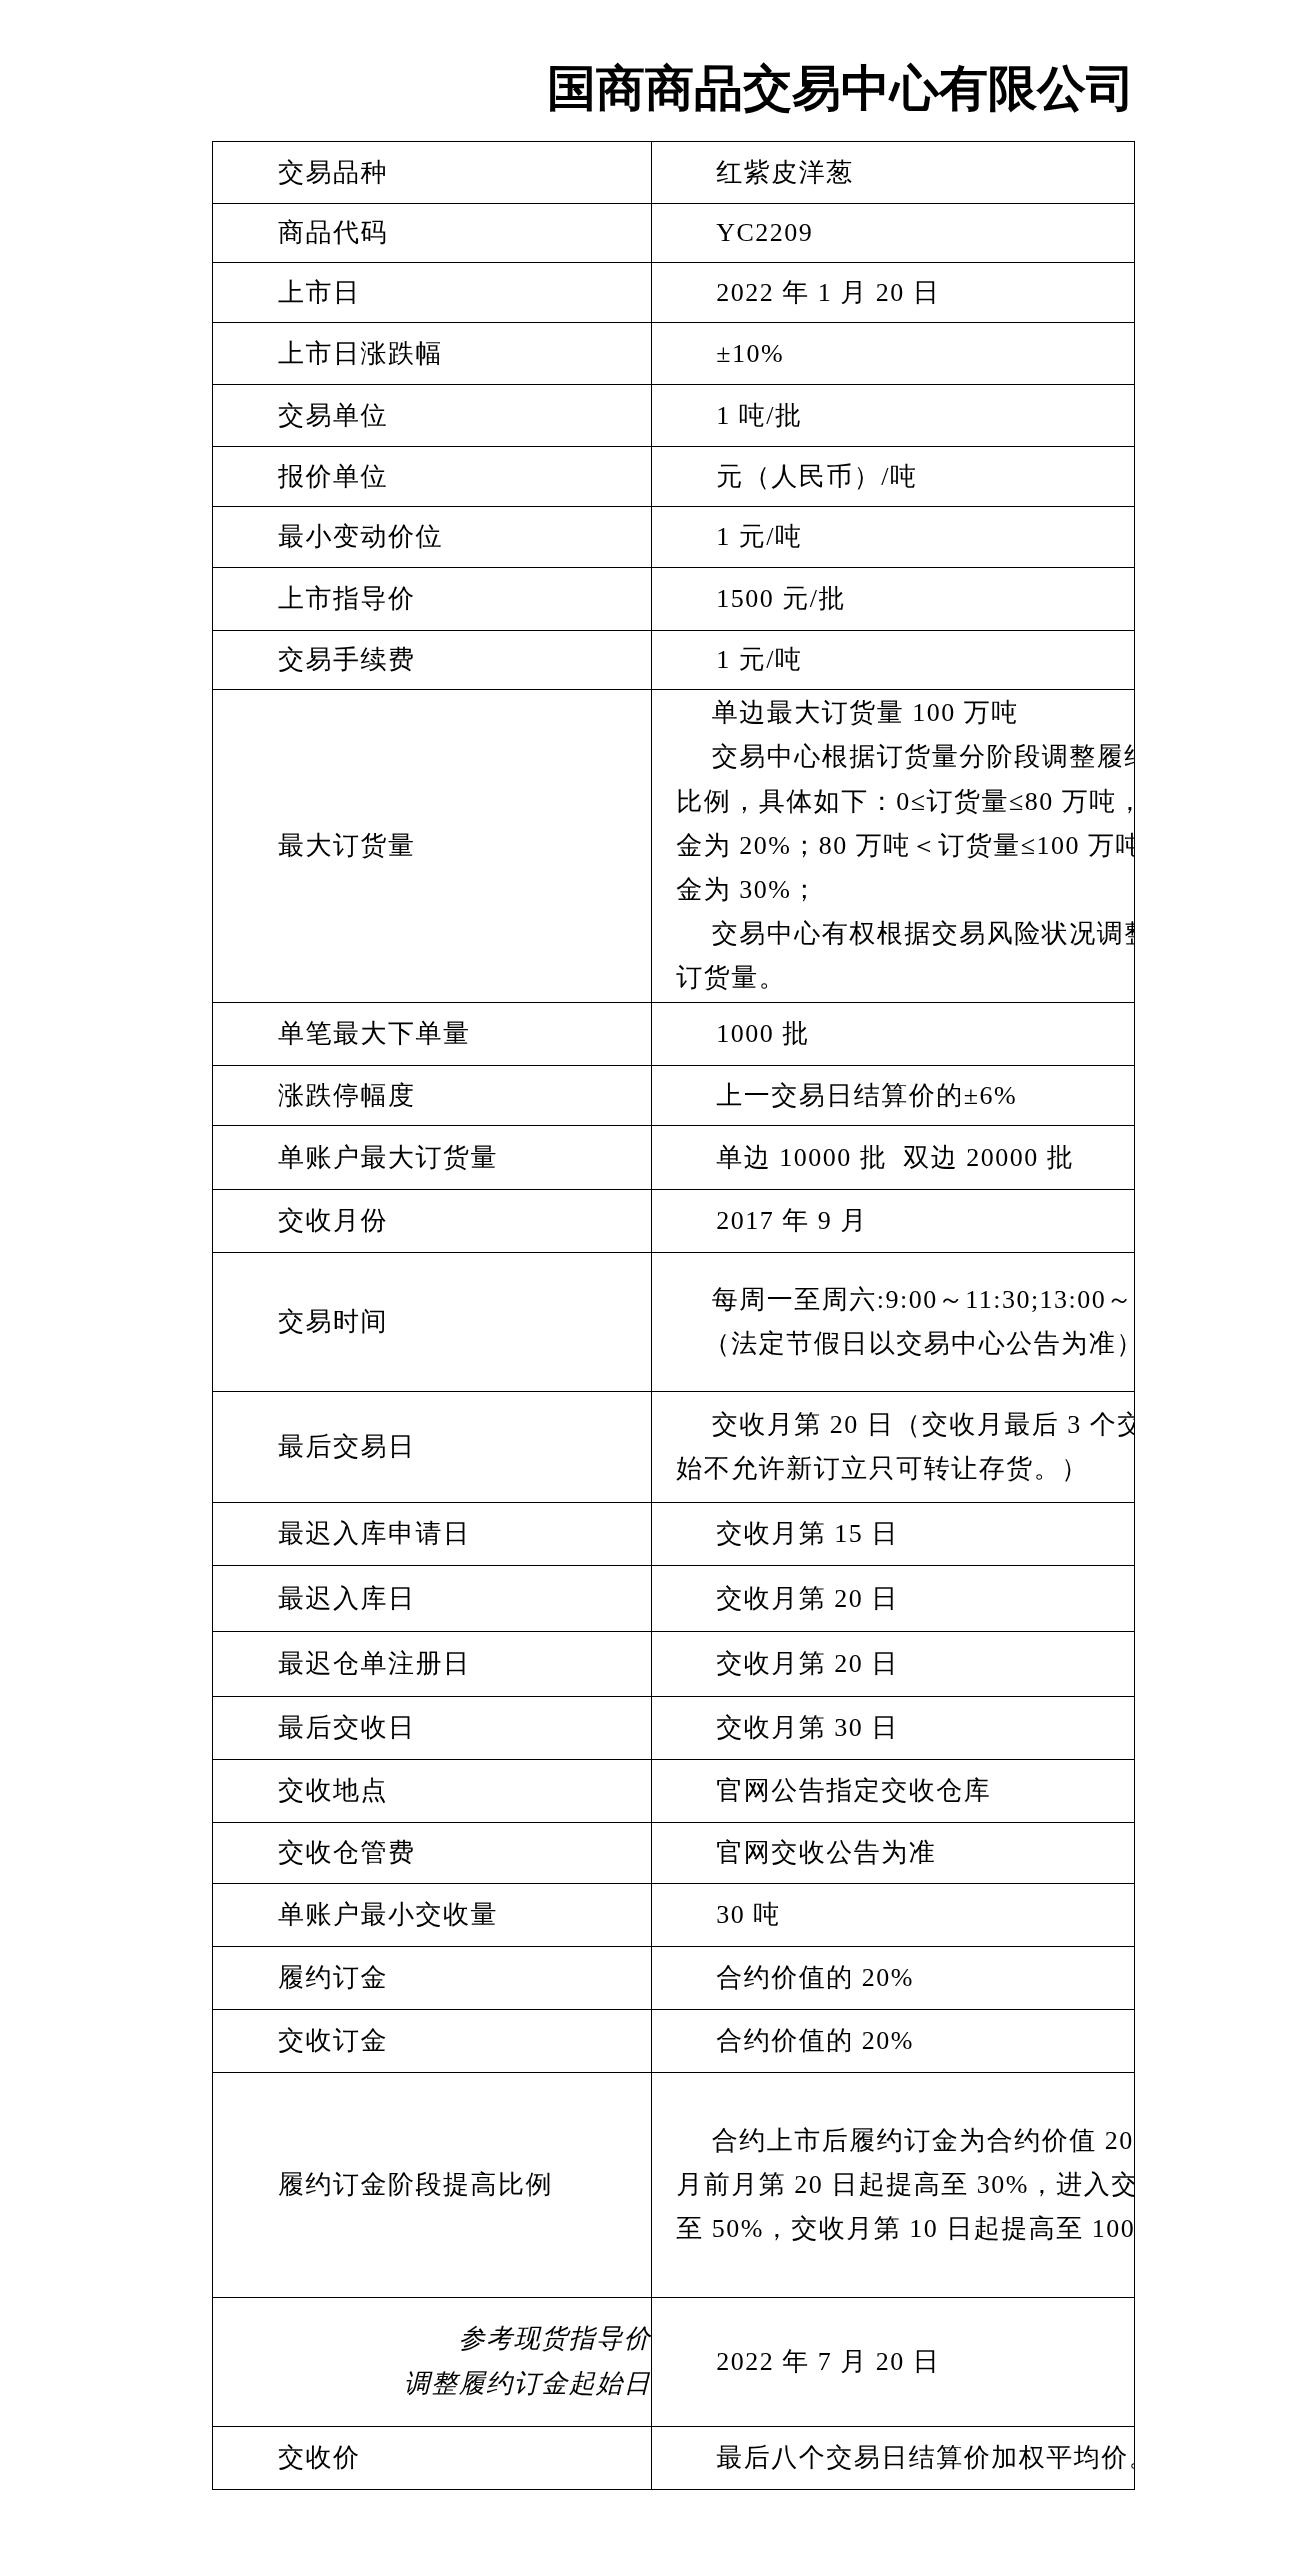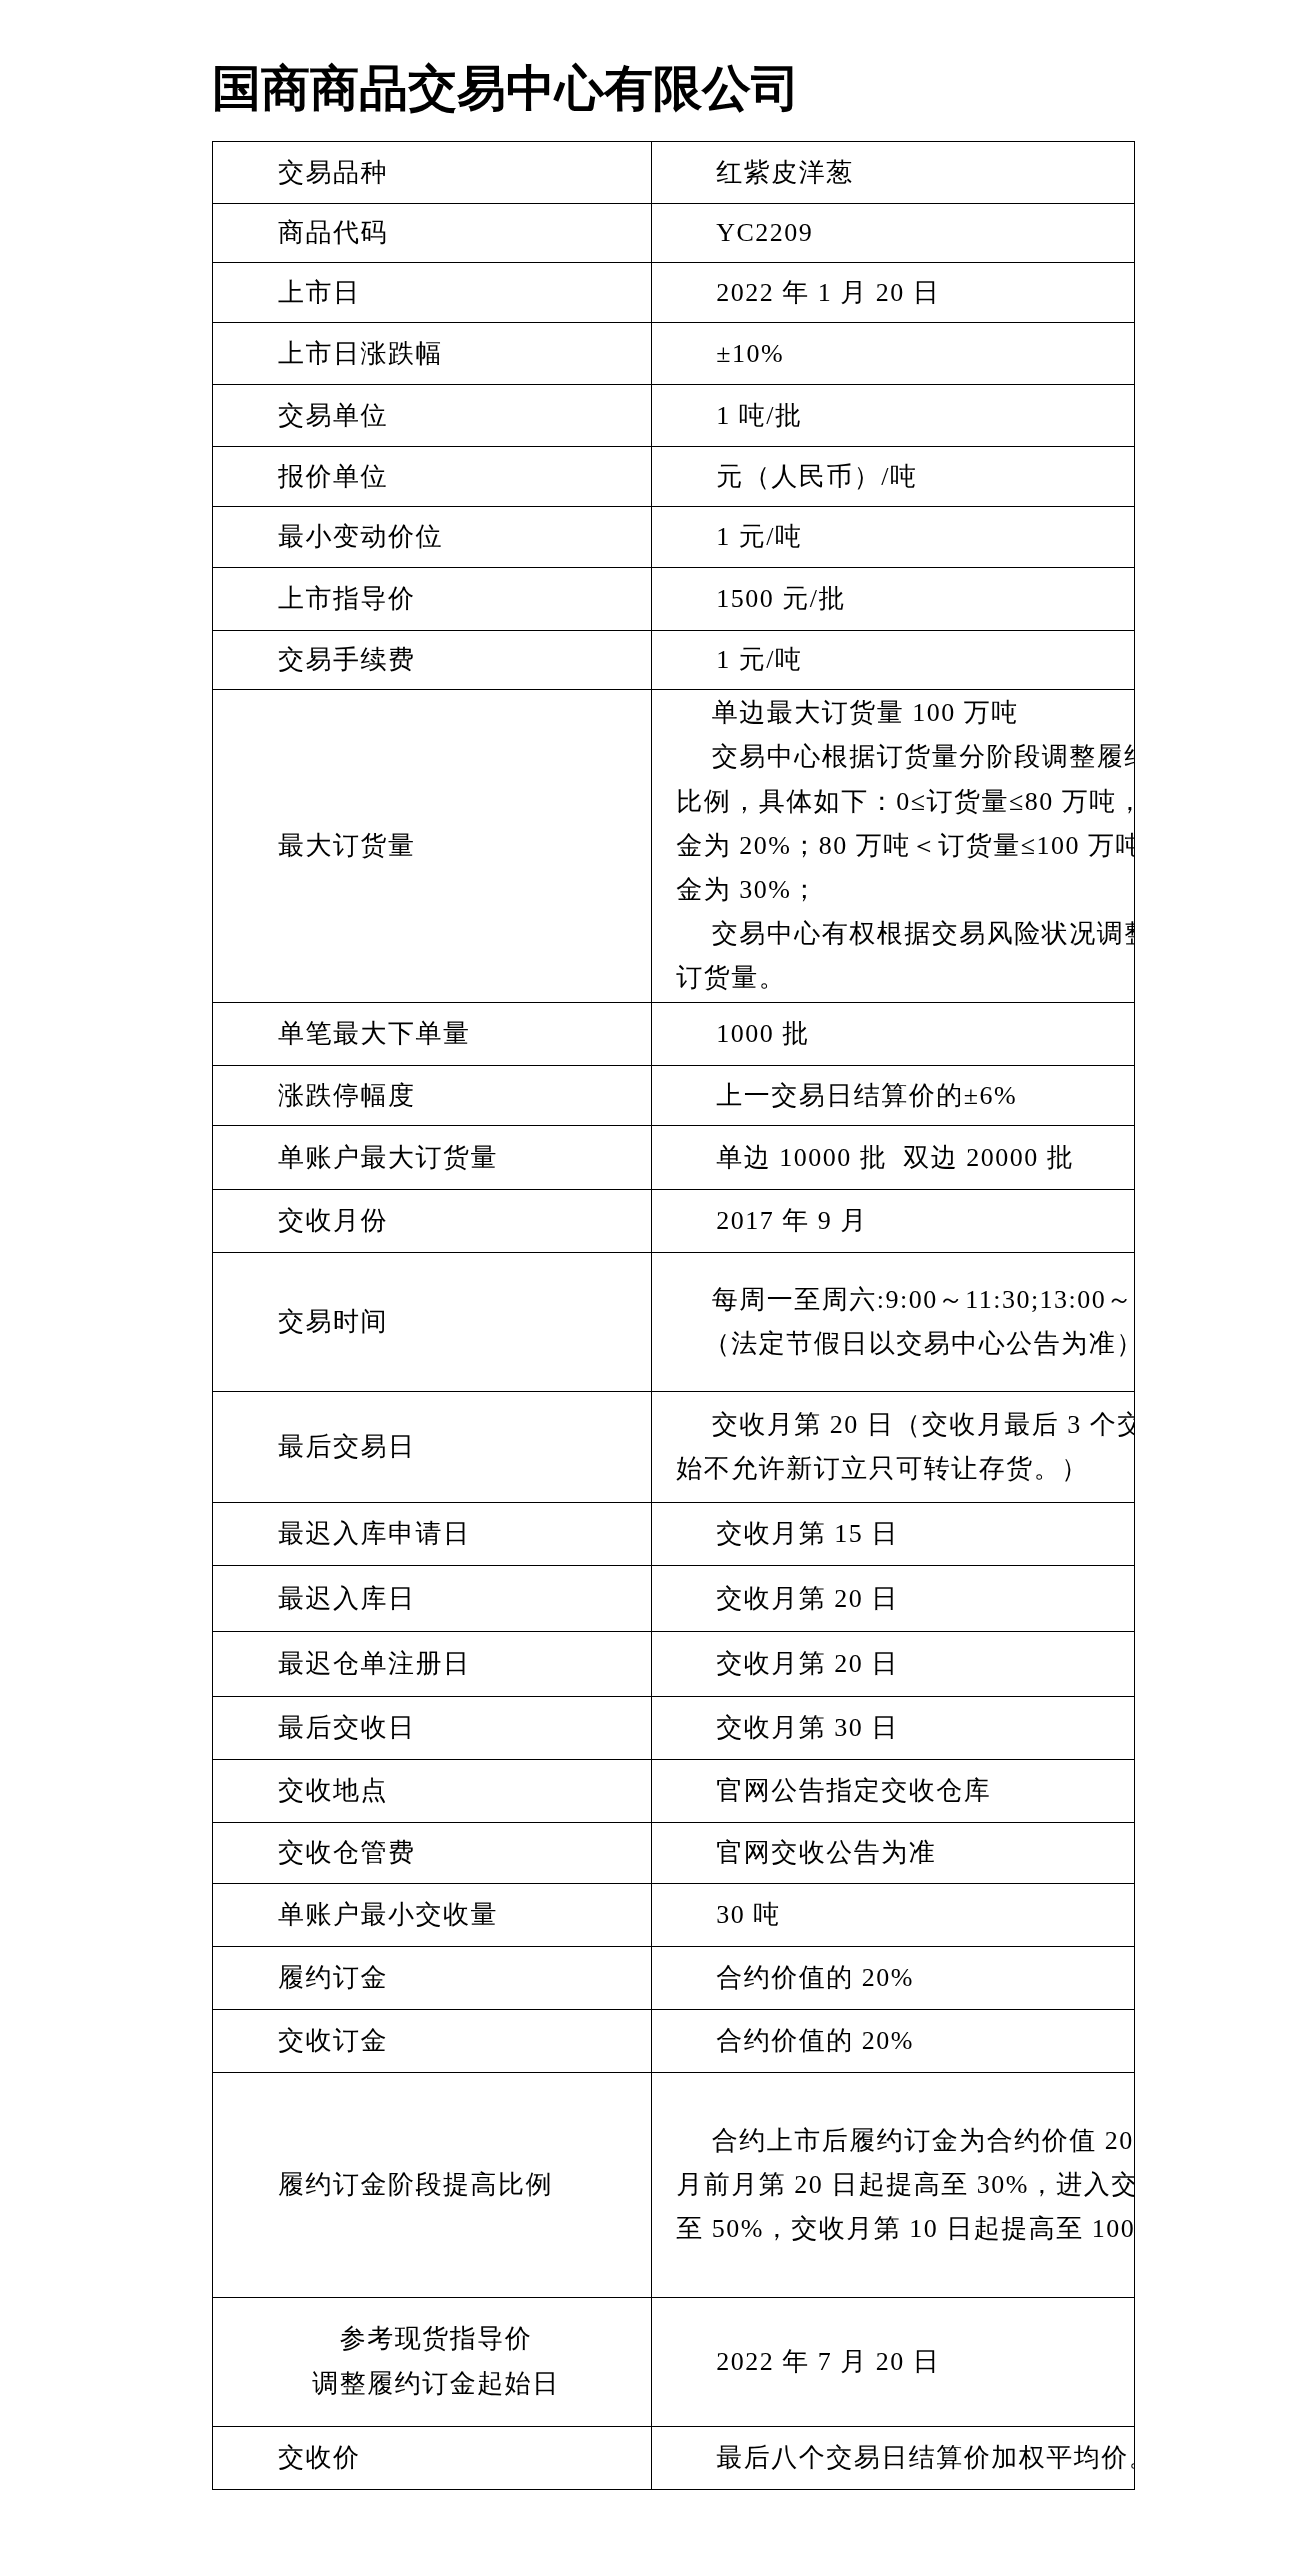--- a/index.html
+++ b/index.html
@@ -8,21 +8,21 @@
     width:1314px;
     height:2905px;
     background:#ffffff;
     color:#000000;
     font-family:"Liberation Serif","DejaVu Serif",serif;
     overflow:hidden;
   }
   .doc-title{
     width:923px;
     margin:0 0 0 212px;
-    text-align:left;
+    text-align:right;
     font-size:49px;
     font-weight:bold;
     line-height:1.25;
     white-space:nowrap;
   }
   .doc-title.first{padding-top:58px;}
   .doc-title.second{margin-top:14.4px;}
   table.spec{
     border-collapse:collapse;
     table-layout:fixed;
@@ -50,22 +50,23 @@
     white-space:pre;
     line-height:1.5;
   }
   tr.multi td.value{
     padding-left:24px;
     line-height:1.7;
   }
   tr.center-label td.label{
     padding-left:8px;
     padding-right:0;
-    text-align:center;
+    text-align:right;
     line-height:1.72;
+    font-style:italic;
   }
 </style>
 </head>
 <body>
 
 <div class="page">
   <div class="doc-title first">国商商品交易中心有限公司</div>
 
   <table class="spec">
     <tbody id="spec-body">

